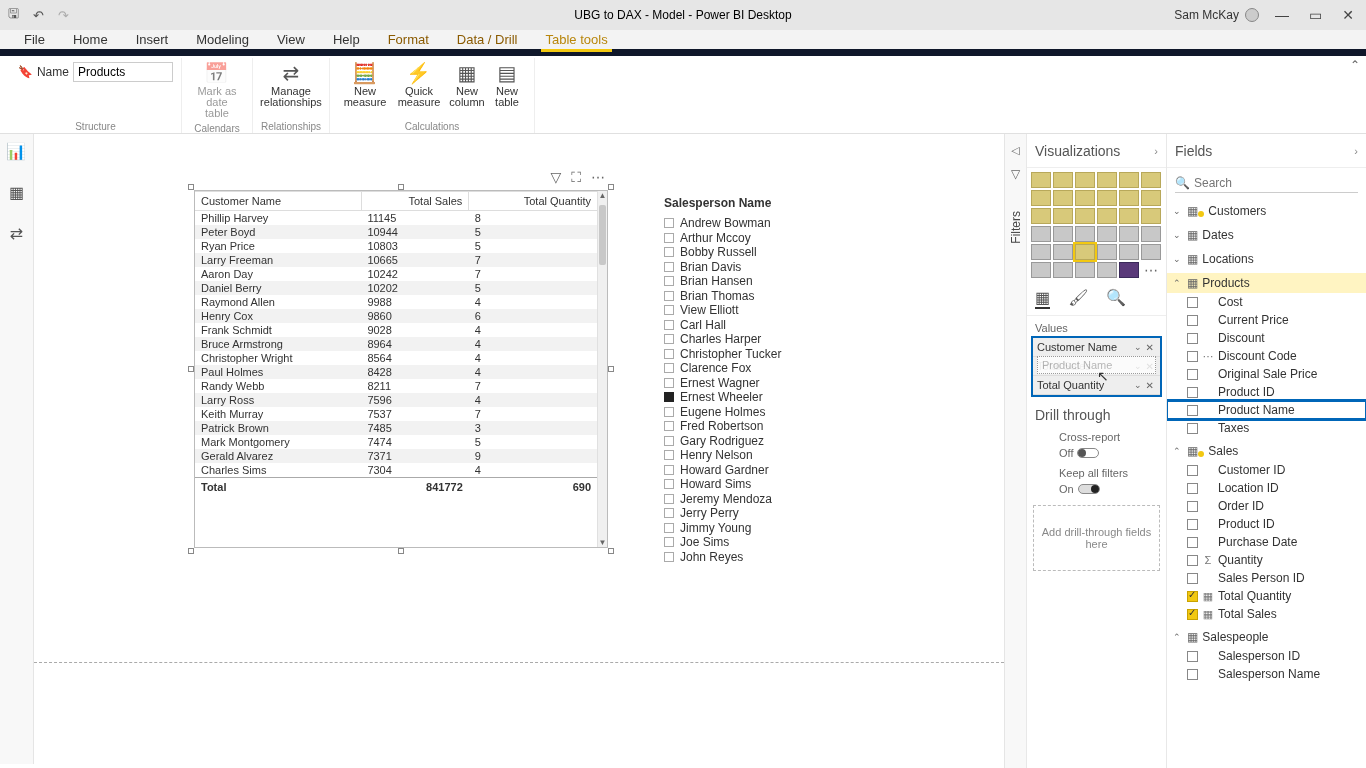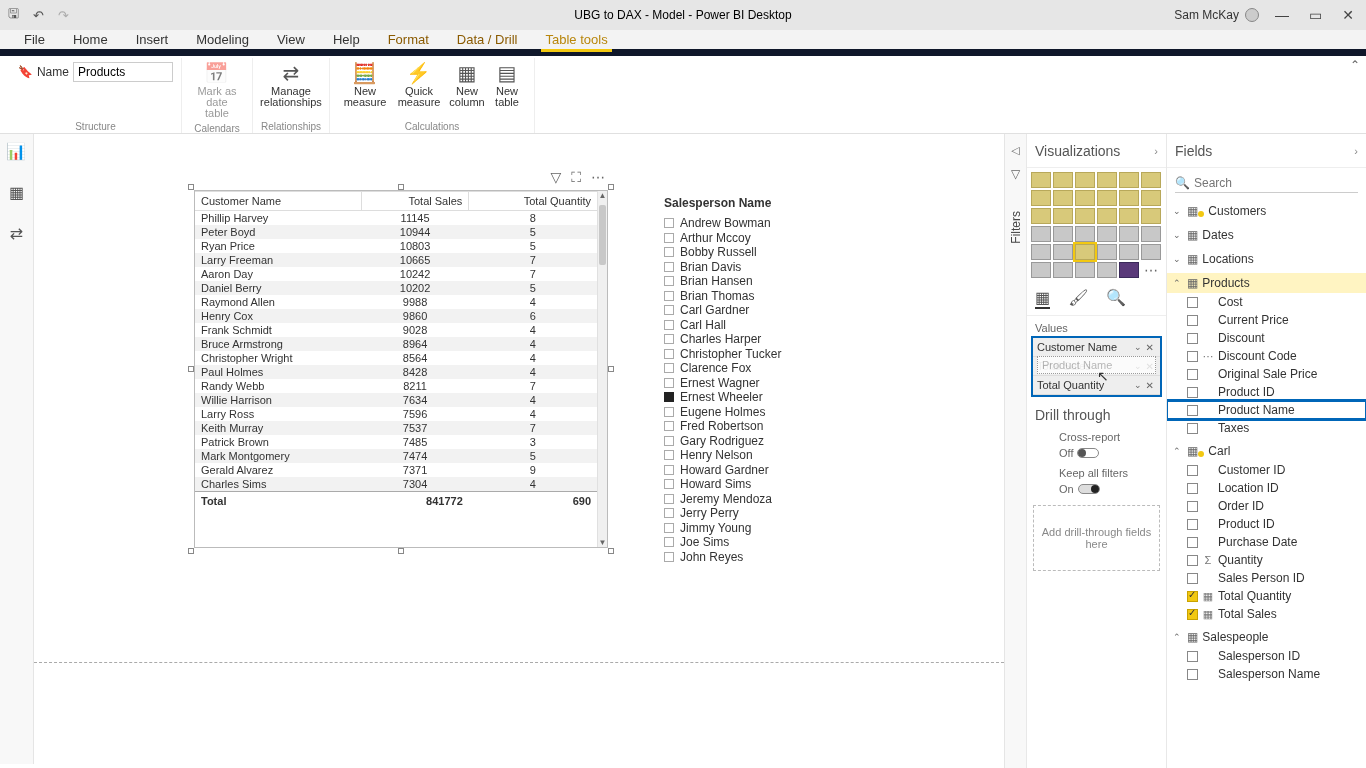--- a/index.html
+++ b/index.html
@@ -51,21 +51,21 @@
 .h-tm{top:-3px;left:50%;margin-left:-3px}.h-bm{bottom:-3px;left:50%;margin-left:-3px}
 .h-ml{top:50%;left:-3px;margin-top:-3px}.h-mr{top:50%;right:-3px;margin-top:-3px}
 .table-visual .toolbar { position: absolute; top: -22px; right: 2px; display: flex; gap: 10px; font-size: 14px; color: #666; }
 .table-wrap { position: absolute; inset: 0; overflow: hidden; display: flex; }
 .table-scroll { flex: 1; overflow: hidden; }
 table.dtable { width: 100%; border-collapse: collapse; font-size: 11px; }
 table.dtable th { text-align: left; font-weight: normal; padding: 3px 6px; border-bottom: 1px solid #ddd; border-top: 1px solid #ddd; background: #fff; }
 table.dtable th:nth-child(2), table.dtable th:nth-child(3) { text-align: right; }
 table.dtable tbody td { padding: 1px 6px; }
 table.dtable tbody tr:nth-child(even) { background: #f2f2f2; }
-table.dtable td:nth-child(2), table.dtable td:nth-child(3) { text-align: center; }
+table.dtable td:nth-child(2), table.dtable td:nth-child(3) { text-align: left; }
 table.dtable tfoot td { border-top: 1px solid #aaa; font-weight: bold; padding: 3px 6px; }
 table.dtable tfoot td:nth-child(2), table.dtable tfoot td:nth-child(3) { text-align: right; }
 .vscroll { width: 10px; background: #f0f0f0; border-left: 1px solid #e0e0e0; position: relative; }
 .vscroll .thumb { position: absolute; left: 1px; right: 1px; top: 14px; height: 60px; background: #c8c8c8; border-radius: 2px; }
 .vscroll .arr { position: absolute; left: 0; right: 0; text-align: center; font-size: 8px; color: #666; }
 .vscroll .arr.up { top: 0; } .vscroll .arr.dn { bottom: 0; }
 
 
 .slicer { position: absolute; left: 630px; top: 62px; width: 260px; font-size: 12px; }
 .slicer .title { font-weight: bold; margin-bottom: 6px; font-size: 12px; }
@@ -309,25 +309,20 @@
                   <td>Paul Holmes</td>
                   <td>8428</td>
                   <td>4</td>
                 </tr>
                 <tr>
                   <td>Randy Webb</td>
                   <td>8211</td>
                   <td>7</td>
                 </tr>
                 <tr>
-                  <td>Willie Harrison</td>
-                  <td>7634</td>
-                  <td>4</td>
-                </tr>
-                <tr>
                   <td>Larry Ross</td>
                   <td>7596</td>
                   <td>4</td>
                 </tr>
                 <tr>
                   <td>Keith Murray</td>
                   <td>7537</td>
                   <td>7</td>
                 </tr>
                 <tr>
@@ -390,21 +385,21 @@
           <div class="slicer-item">
             <span class="chk"></span>
             <span>Brian Hansen</span>
           </div>
           <div class="slicer-item">
             <span class="chk"></span>
             <span>Brian Thomas</span>
           </div>
           <div class="slicer-item">
             <span class="chk"></span>
-            <span>Carl Gardner</span>
+            <span>View Elliott</span>
           </div>
           <div class="slicer-item">
             <span class="chk"></span>
             <span>Carl Hall</span>
           </div>
           <div class="slicer-item">
             <span class="chk"></span>
             <span>Charles Harper</span>
           </div>
           <div class="slicer-item">
@@ -651,21 +646,21 @@
           <span class="fico"></span>
           <span>Taxes</span>
         </div>
       </div>
   </div>
   <div class="ftable">
     <div class="ftable-hdr">
         <span class="exp">⌃</span>
         <span class="tico">▦</span>
         <span class="badge"></span>
-        <span>Carl</span>
+        <span>Sales</span>
       </div>
     <div id="sales-fields">
         <div class="ffield">
           <span class="chk"></span>
           <span class="fico"></span>
           <span>Customer ID</span>
         </div>
         <div class="ffield">
           <span class="chk"></span>
           <span class="fico"></span>

